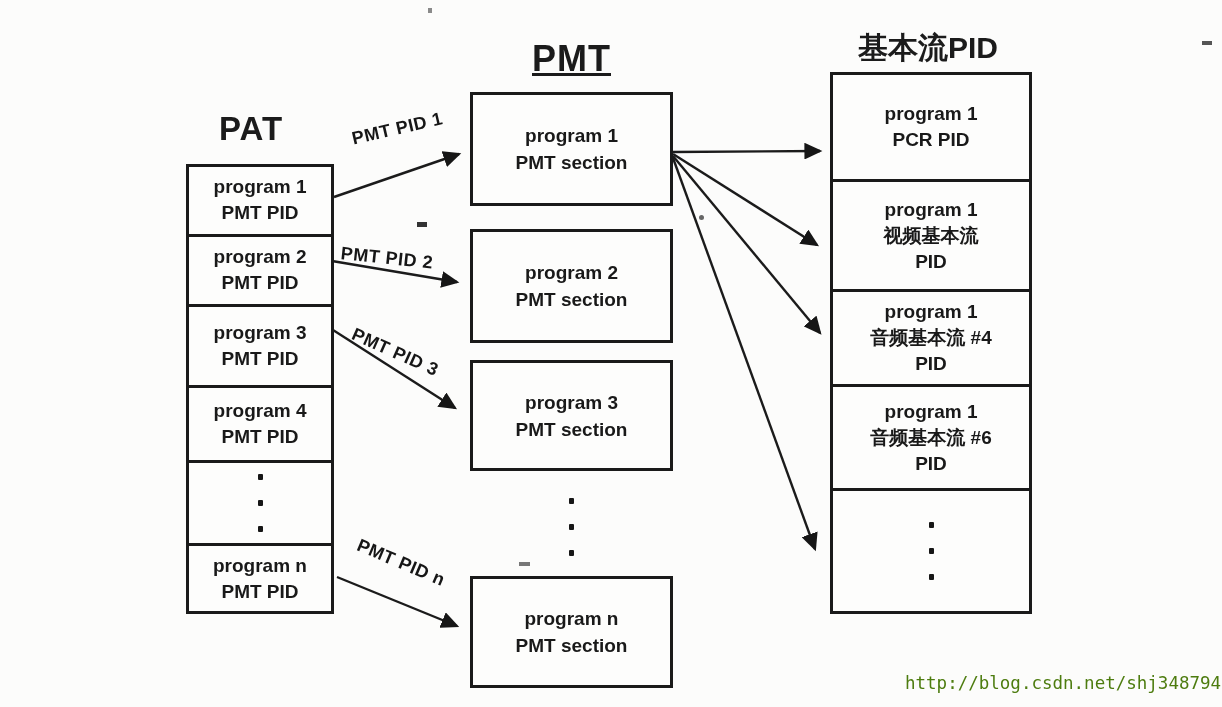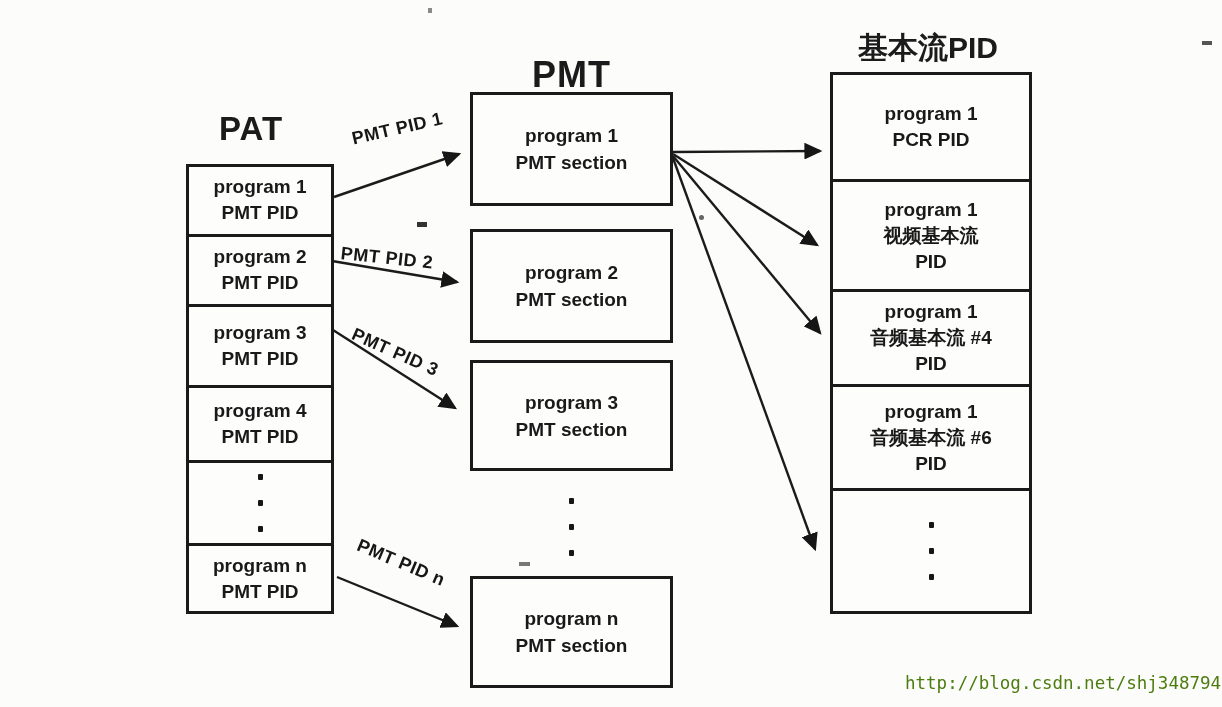--- a/index.html
+++ b/index.html
@@ -7,21 +7,21 @@
     position:relative;width:1222px;height:707px;overflow:hidden;
     background:#fcfcfb;
     font-family:"Liberation Sans","DejaVu Sans",sans-serif;
     color:#191919;
   }
   .col-title{
     position:absolute;text-align:center;font-weight:bold;color:#1b1b1b;
     letter-spacing:1px;
   }
   .pat-title{left:166px;top:110px;width:170px;font-size:33px;}
-  .pmt-title{left:470px;top:54px;width:203px;font-size:36px;}
+  .pmt-title{left:470px;top:38px;width:203px;font-size:36px;text-decoration:underline;}
   .es-title{left:824px;top:28px;width:208px;font-size:30px;letter-spacing:0;}
   .stack{
     position:absolute;border:3px solid #1a1a1a;box-sizing:border-box;
     background:#fdfdfc;display:flex;flex-direction:column;
   }
   .pat-table{left:186px;top:164px;width:148px;height:450px;}
   .es-table{left:830px;top:72px;width:202px;height:542px;}
   .cell{
     box-sizing:border-box;display:flex;flex-direction:column;
     align-items:center;justify-content:center;

